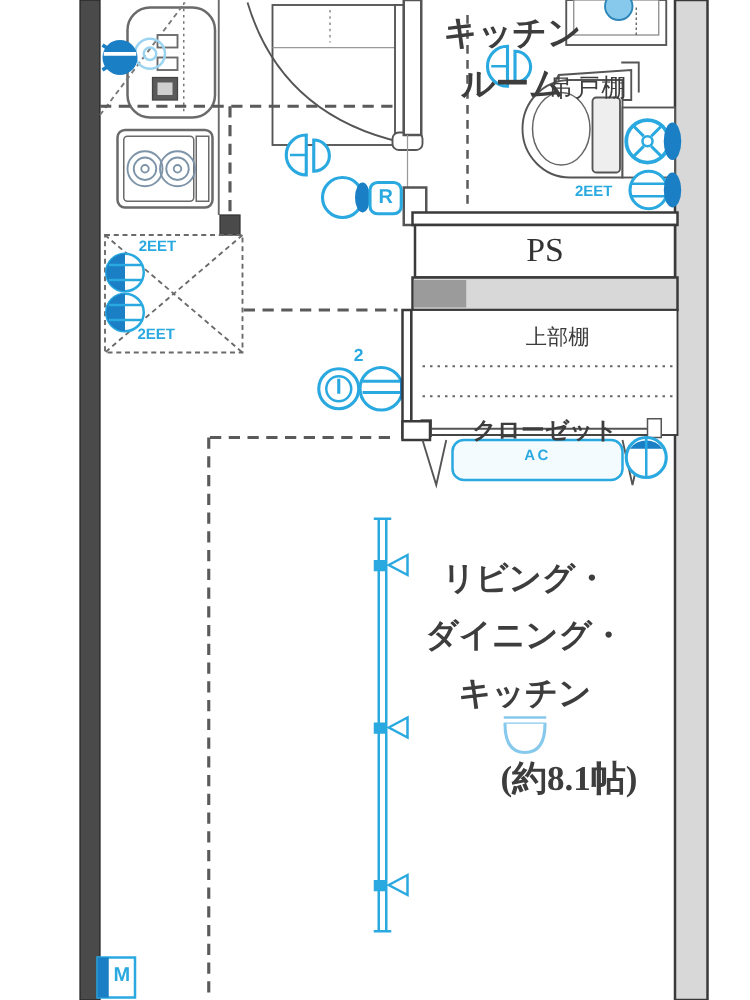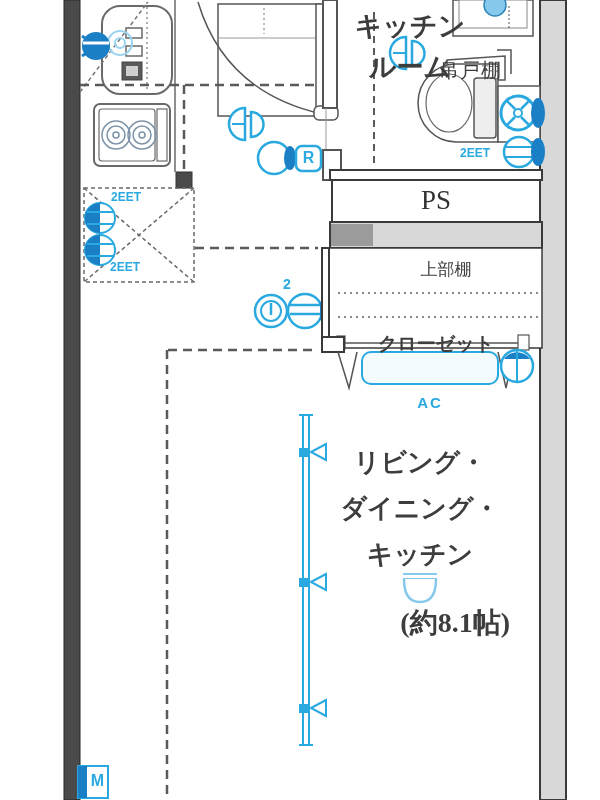--- a/index.html
+++ b/index.html
@@ -214,21 +214,21 @@
 <div class="lbl" style="left:439px;top:57px;font-size:20px;letter-spacing:1px;">吊戸棚</div>
 
 <div class="lbl blue" style="left:460px;top:146px;font-size:12px;">2EET</div>
 
 <div class="lbl ctr" style="left:332px;top:185px;width:208px;font-size:27px;color:#333;">PS</div>
 
 <div class="lbl ctr" style="left:340px;top:258px;width:212px;font-size:17px;">上部棚</div>
 
 <div class="lbl ctr b" style="left:330px;top:311px;width:212px;font-size:19px;margin-top:20px;">クローゼット</div>
 
-<div class="lbl blue ctr" style="left:362px;top:357px;width:136px;font-size:15px;letter-spacing:2px;margin-top:37px;">AC</div>
+<div class="lbl blue ctr" style="left:362px;top:357px;width:136px;font-size:12px;letter-spacing:2px;">AC</div>
 
 <div class="lbl blue" style="left:111px;top:190px;font-size:12px;">2EET</div>
 
 
 <div class="lbl blue" style="left:110px;top:260px;font-size:12px;">2EET</div>
 
 <div class="lbl blue" style="left:283px;top:276px;font-size:14px;">2</div>
 
 <div class="lbl blue ctr" style="left:296px;top:149px;width:25px;font-size:16px;">R</div>
 

